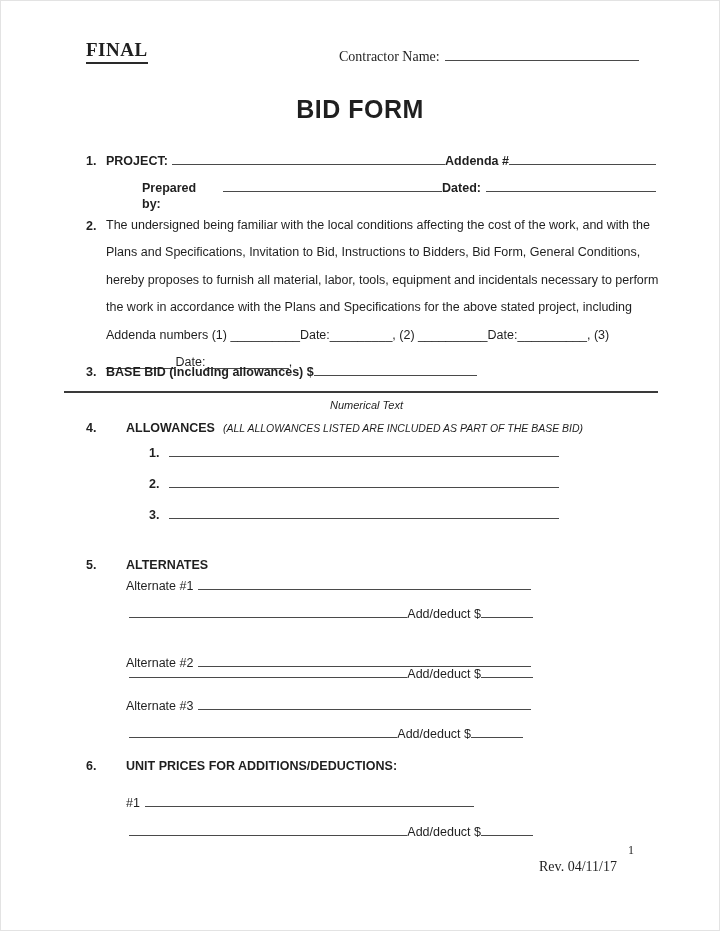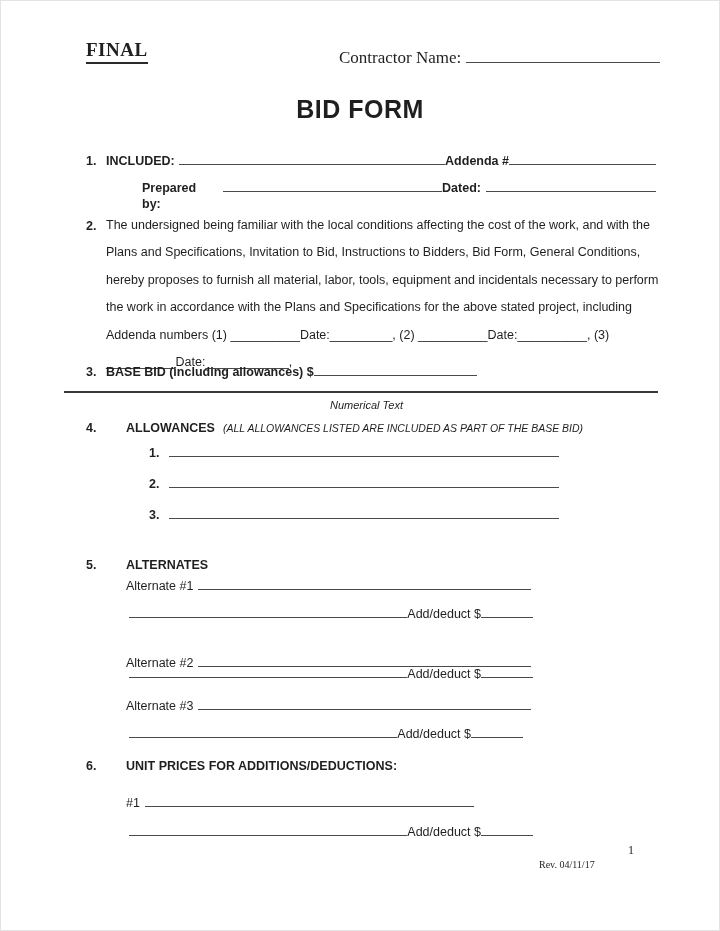--- a/index.html
+++ b/index.html
@@ -28,21 +28,21 @@
   .blank.thick { border-bottom-width: 1.5px; }
 
   .row { display: flex; align-items: baseline; }
 
   #final-stamp {
     left: 85px; top: 38px;
     font-size: 19px; letter-spacing: 0.5px;
     border-bottom: 2px solid #2a2a2a;
     padding-bottom: 1px;
   }
-  #contractor-row { left: 338px; top: 47px; font-size: 17px; }
+  #contractor-row { left: 338px; top: 47px; font-size: 14px; }
   #page-title {
     left: 0; top: 94px; width: 100%;
     text-align: center; font-size: 25px; font-weight: bold;
     letter-spacing: 0.5px;
   }
 
   #sec1-row1 { left: 85px; top: 151px; width: 570px; }
   #sec1-row2 { left: 105px; top: 178px; width: 550px; padding-left: 36px; }
   .num-col { width: 20px; flex: none; }
 
@@ -62,37 +62,37 @@
   #sec5-head { left: 85px; top: 556px; width: 570px; }
   .alt-label-row { left: 125px; width: 405px; }
   .adddeduct-row { left: 128px; width: 404px; }
   .adddeduct-row .lead { flex: 1 1 auto; }
   .adddeduct-row .tail { width: 52px; flex: none; }
 
   #sec6-head { left: 85px; top: 757px; width: 570px; }
   #sec6-item-row { left: 125px; top: 793px; width: 348px; }
 
   #page-number { left: 620px; top: 842px; width: 20px; text-align: center; font-size: 12px; }
-  #rev-label { left: 538px; top: 858px; font-size: 10px; }
+  #rev-label { left: 538px; top: 858px; font-size: 14px; }
 </style>
 </head>
 <body>
 
 <div class="abs serif bold" id="final-stamp">FINAL</div>
 
 <div class="abs serif row" id="contractor-row">
   <span>Contractor Name:</span>
   <span class="blank" style="width:194px; margin-left:5px;"></span>
 </div>
 
 <div class="abs" id="page-title">BID FORM</div>
 
 <div class="abs row txt" id="sec1-row1">
   <span class="num-col bold">1.</span>
-  <span class="bold">INCLUDED:</span>
+  <span class="bold">PROJECT:</span>
   <span class="blank thick" style="flex:1 1 auto; margin-left:4px;"></span>
   <span class="bold">Addenda #</span>
   <span class="blank thick" style="width:147px;"></span>
 </div>
 <div class="abs row txt" id="sec1-row2">
   <span class="bold">Prepared by:</span>
   <span class="blank thick" style="width:222px; margin-left:5px;"></span>
   <span style="flex:1 1 auto;"></span>
   <span class="bold">Dated:</span>
   <span class="blank thick" style="width:172px; margin-left:5px;"></span>

